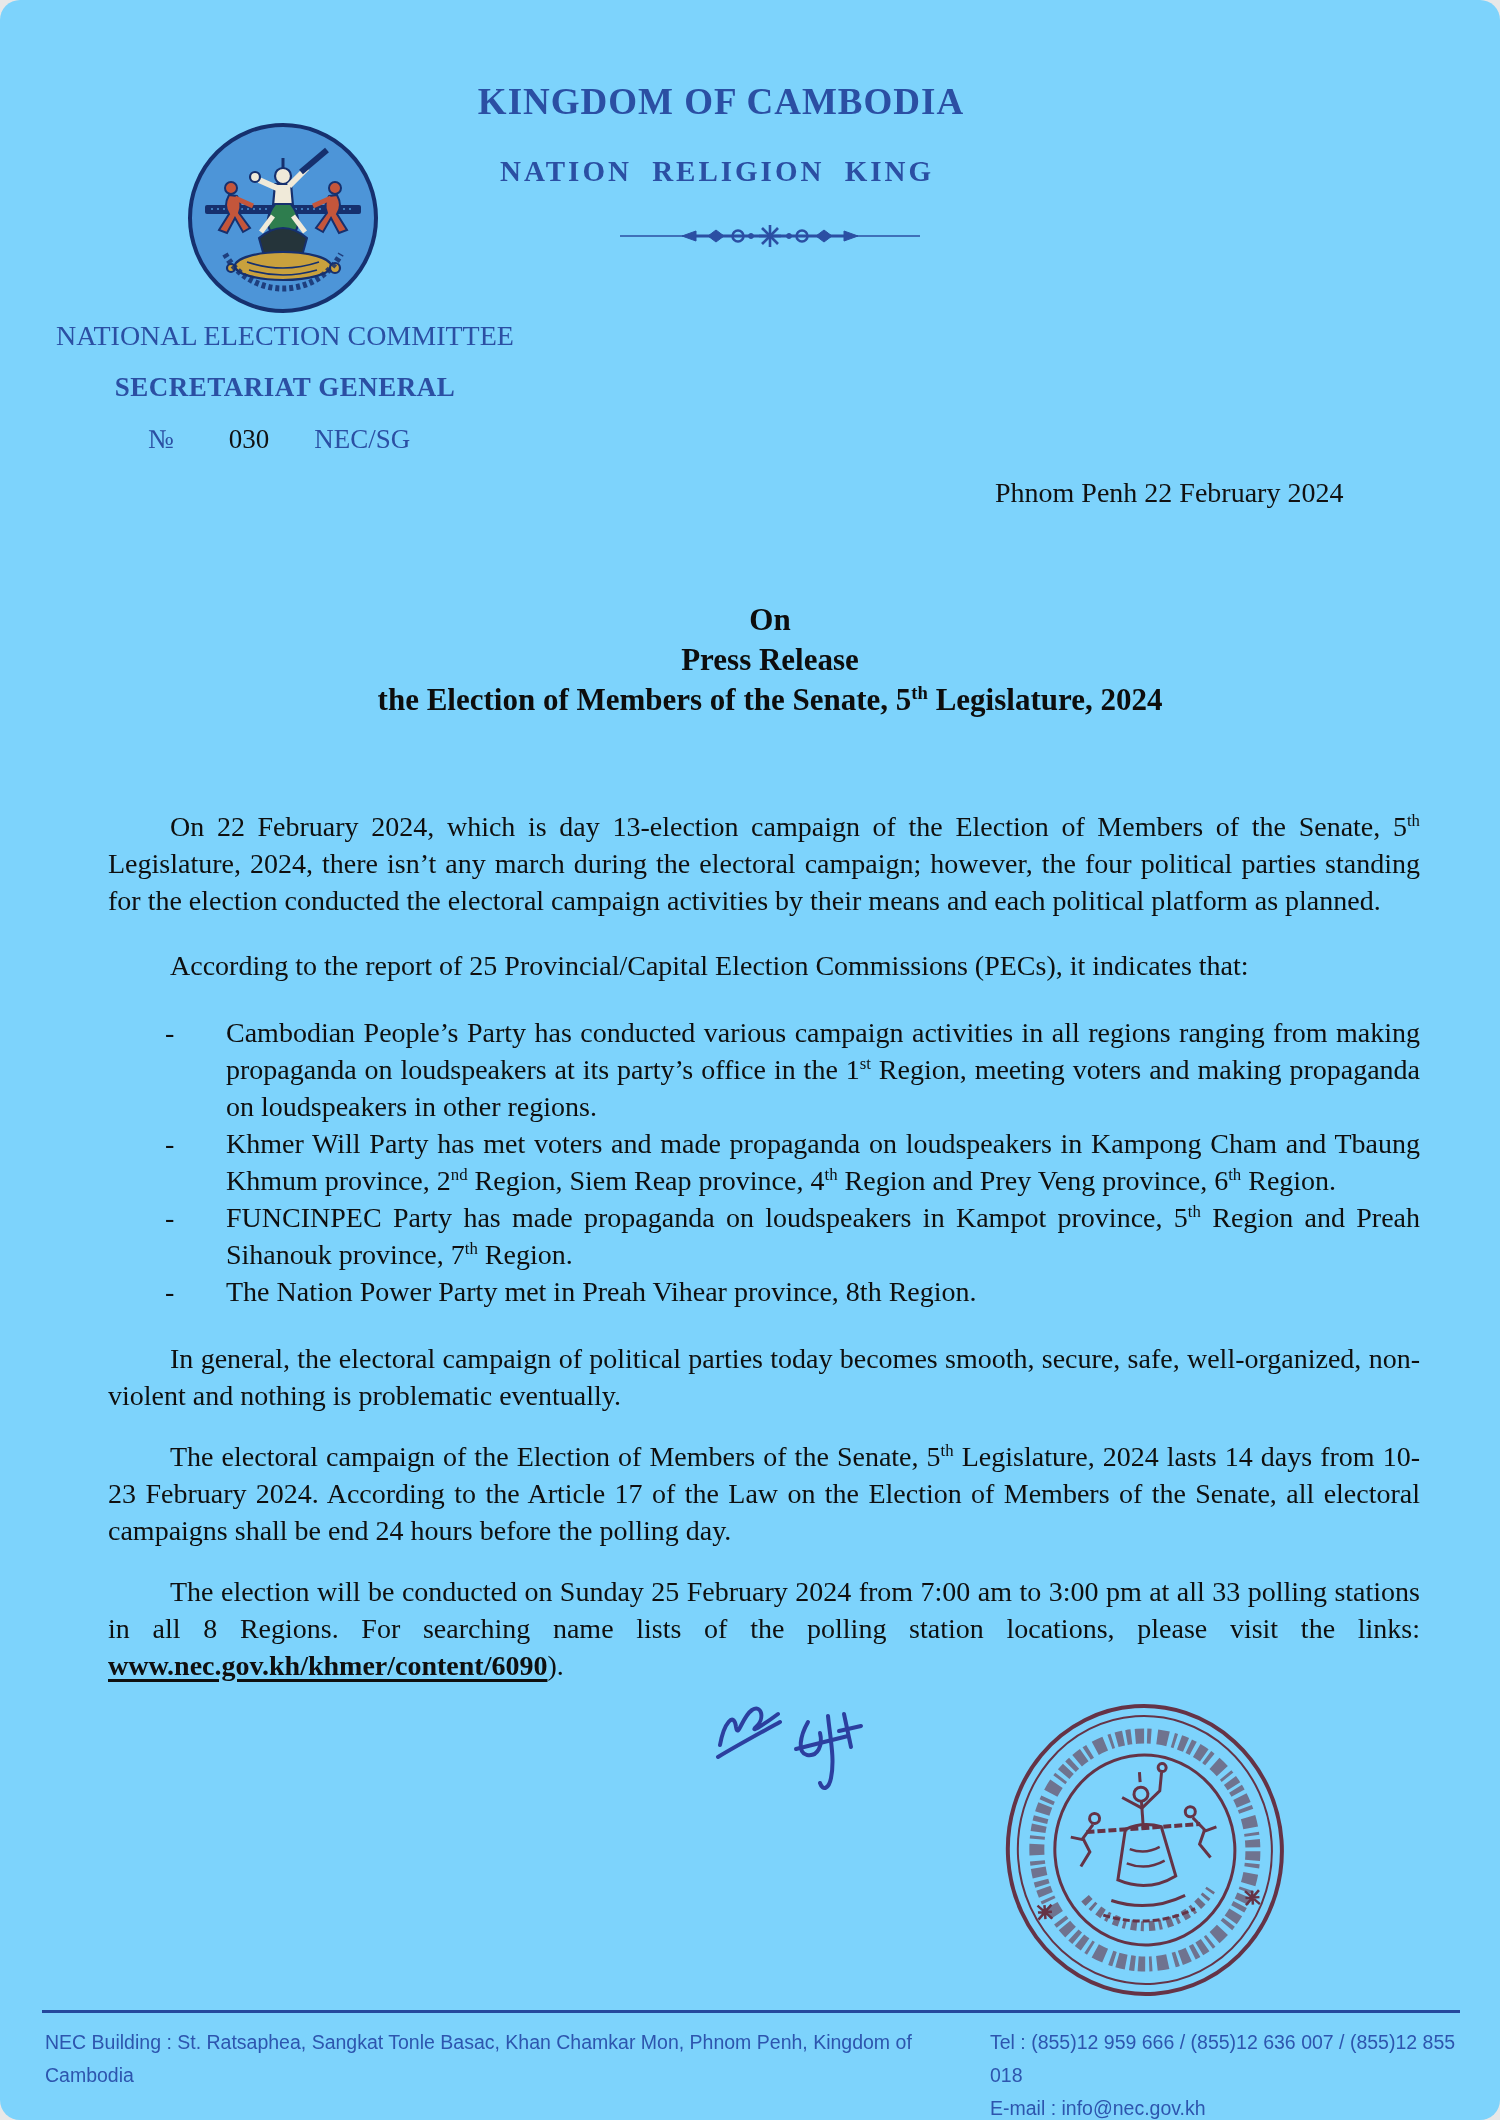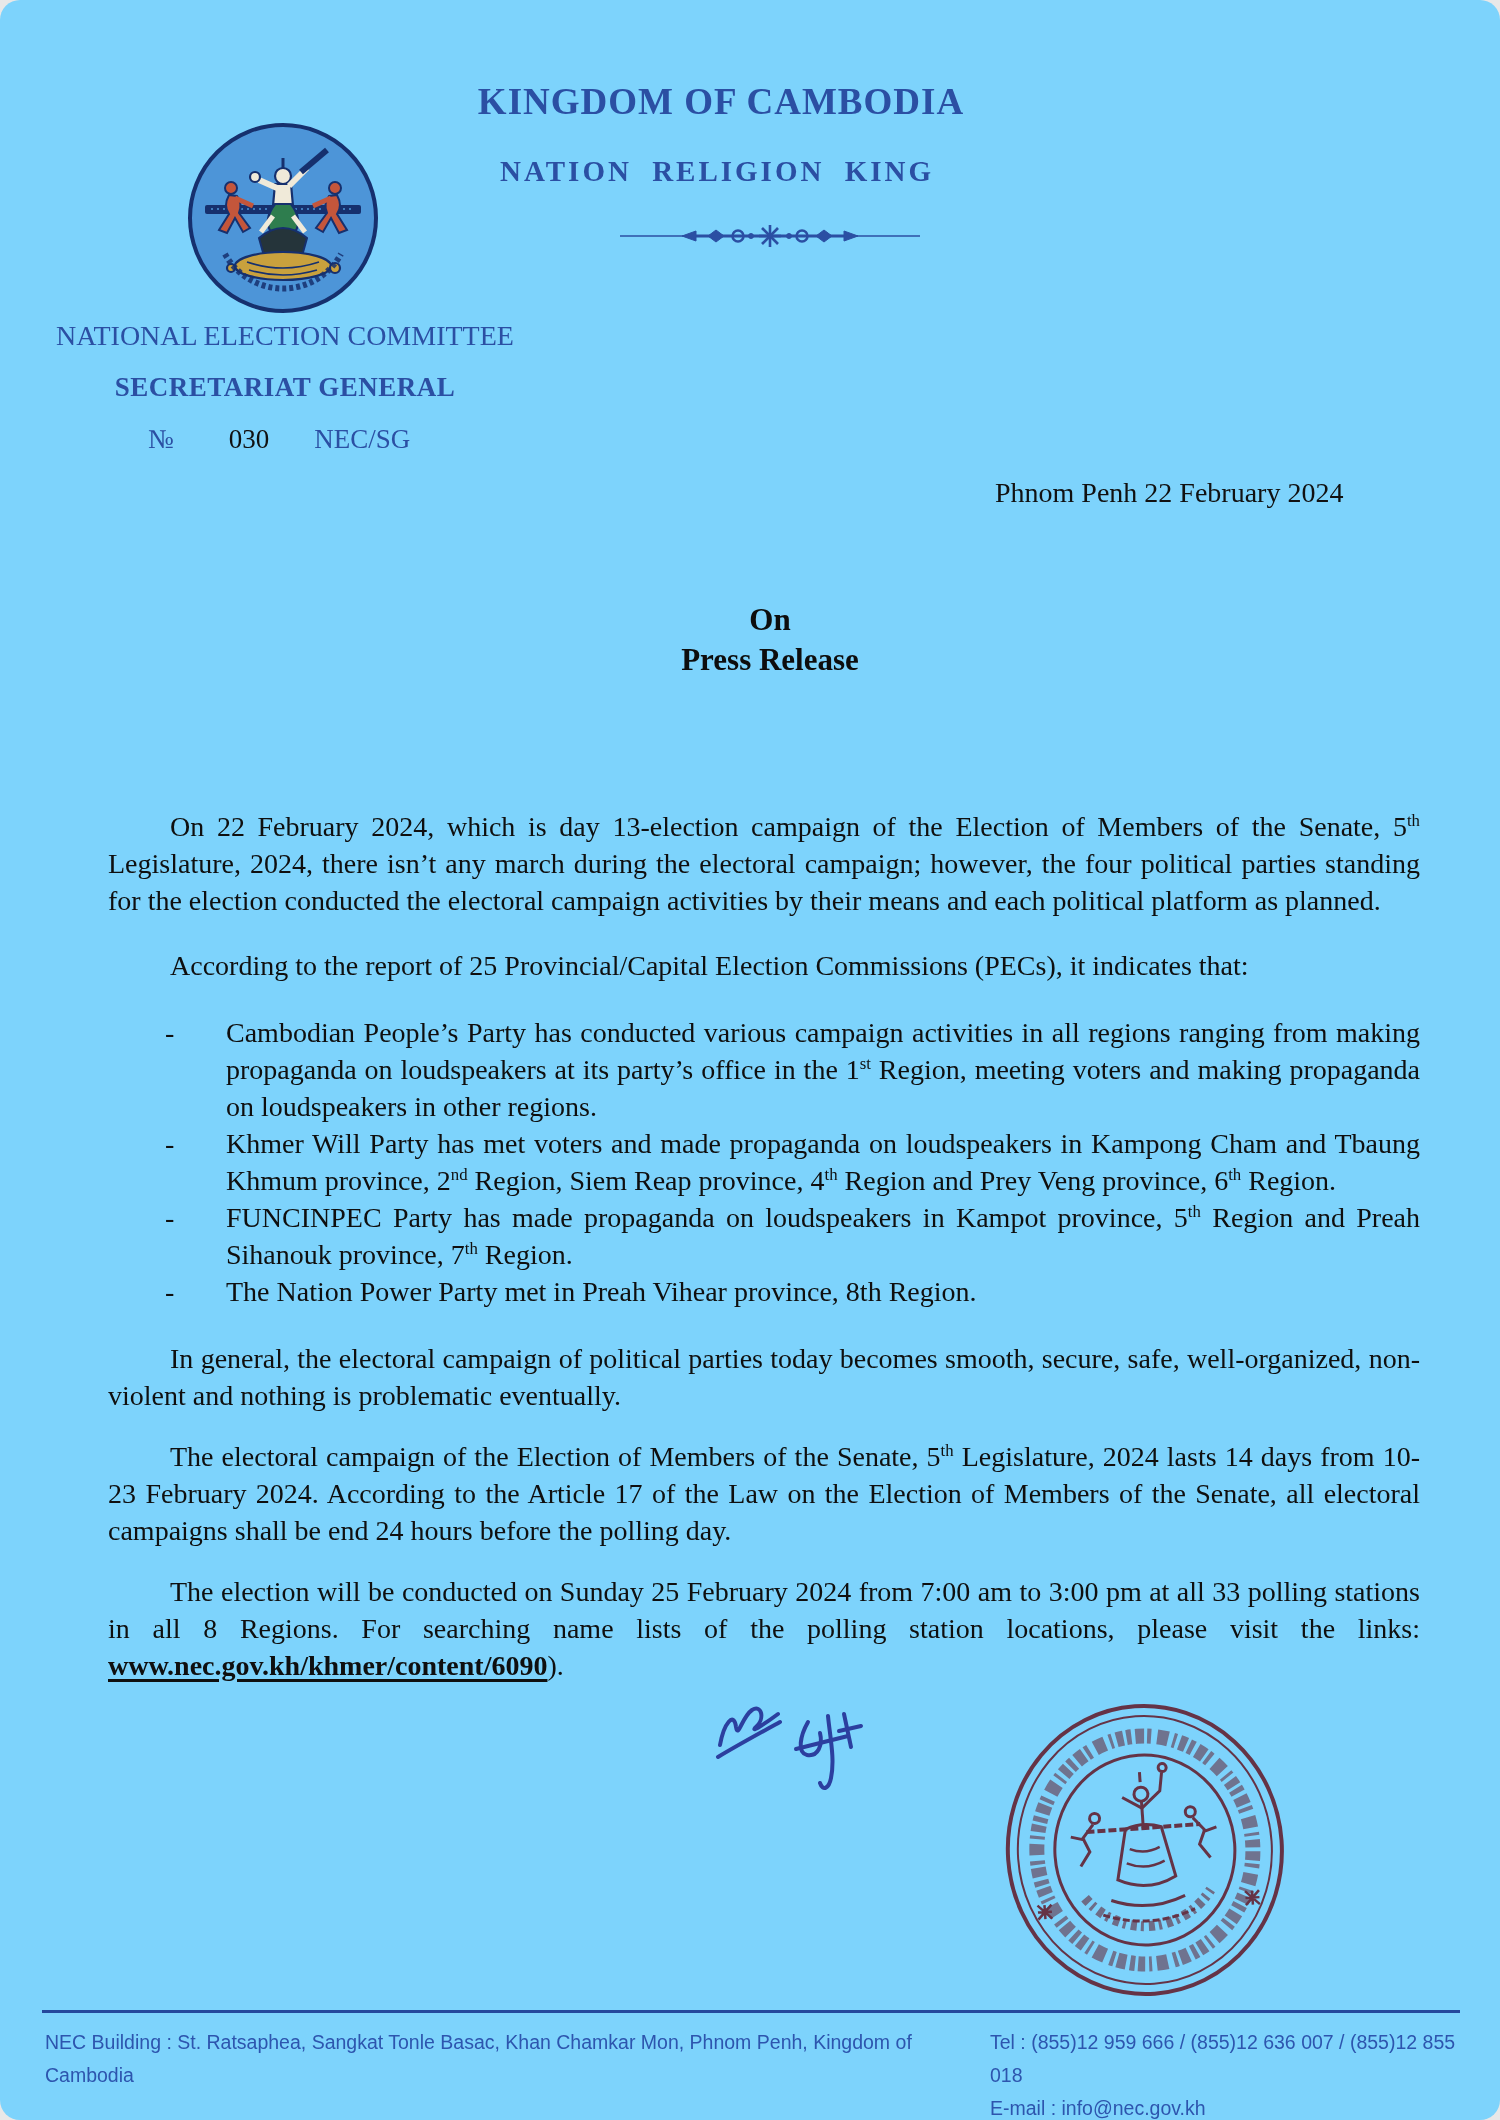--- a/index.html
+++ b/index.html
@@ -133,20 +133,21 @@
 
   <div class="doc-no">
     <span>№</span><span class="num">030</span><span class="suffix">NEC/SG</span>
   </div>
 
   <div class="place-date">Phnom Penh 22 February 2024</div>
 
   <div class="title-block">
     <div>On</div>
     <div>Press Release</div>
+    <div>the Election of Members of the Senate, 5<sup>th</sup> Legislature, 2024</div>
   </div>
 
   <div class="body-col">
     <p class="para indent">On 22 February 2024, which is day 13-election campaign of the Election of Members of the Senate, 5<sup>th</sup> Legislature, 2024, there isn’t any march during the electoral campaign; however, the four political parties standing for the election conducted the electoral campaign activities by their means and each political platform as planned.</p>
     <p class="para indent mt28">According to the report of 25 Provincial/Capital Election Commissions (PECs), it indicates that:</p>
     <div class="bullet-list">
         <div class="bullet-row">
           <span class="dash">-</span>
           <div class="bullet-text">Cambodian People’s Party has conducted various campaign activities in all regions ranging from making propaganda on loudspeakers at its party’s office in the 1<sup>st</sup> Region, meeting voters and making propaganda on loudspeakers in other regions.</div>
         </div>

